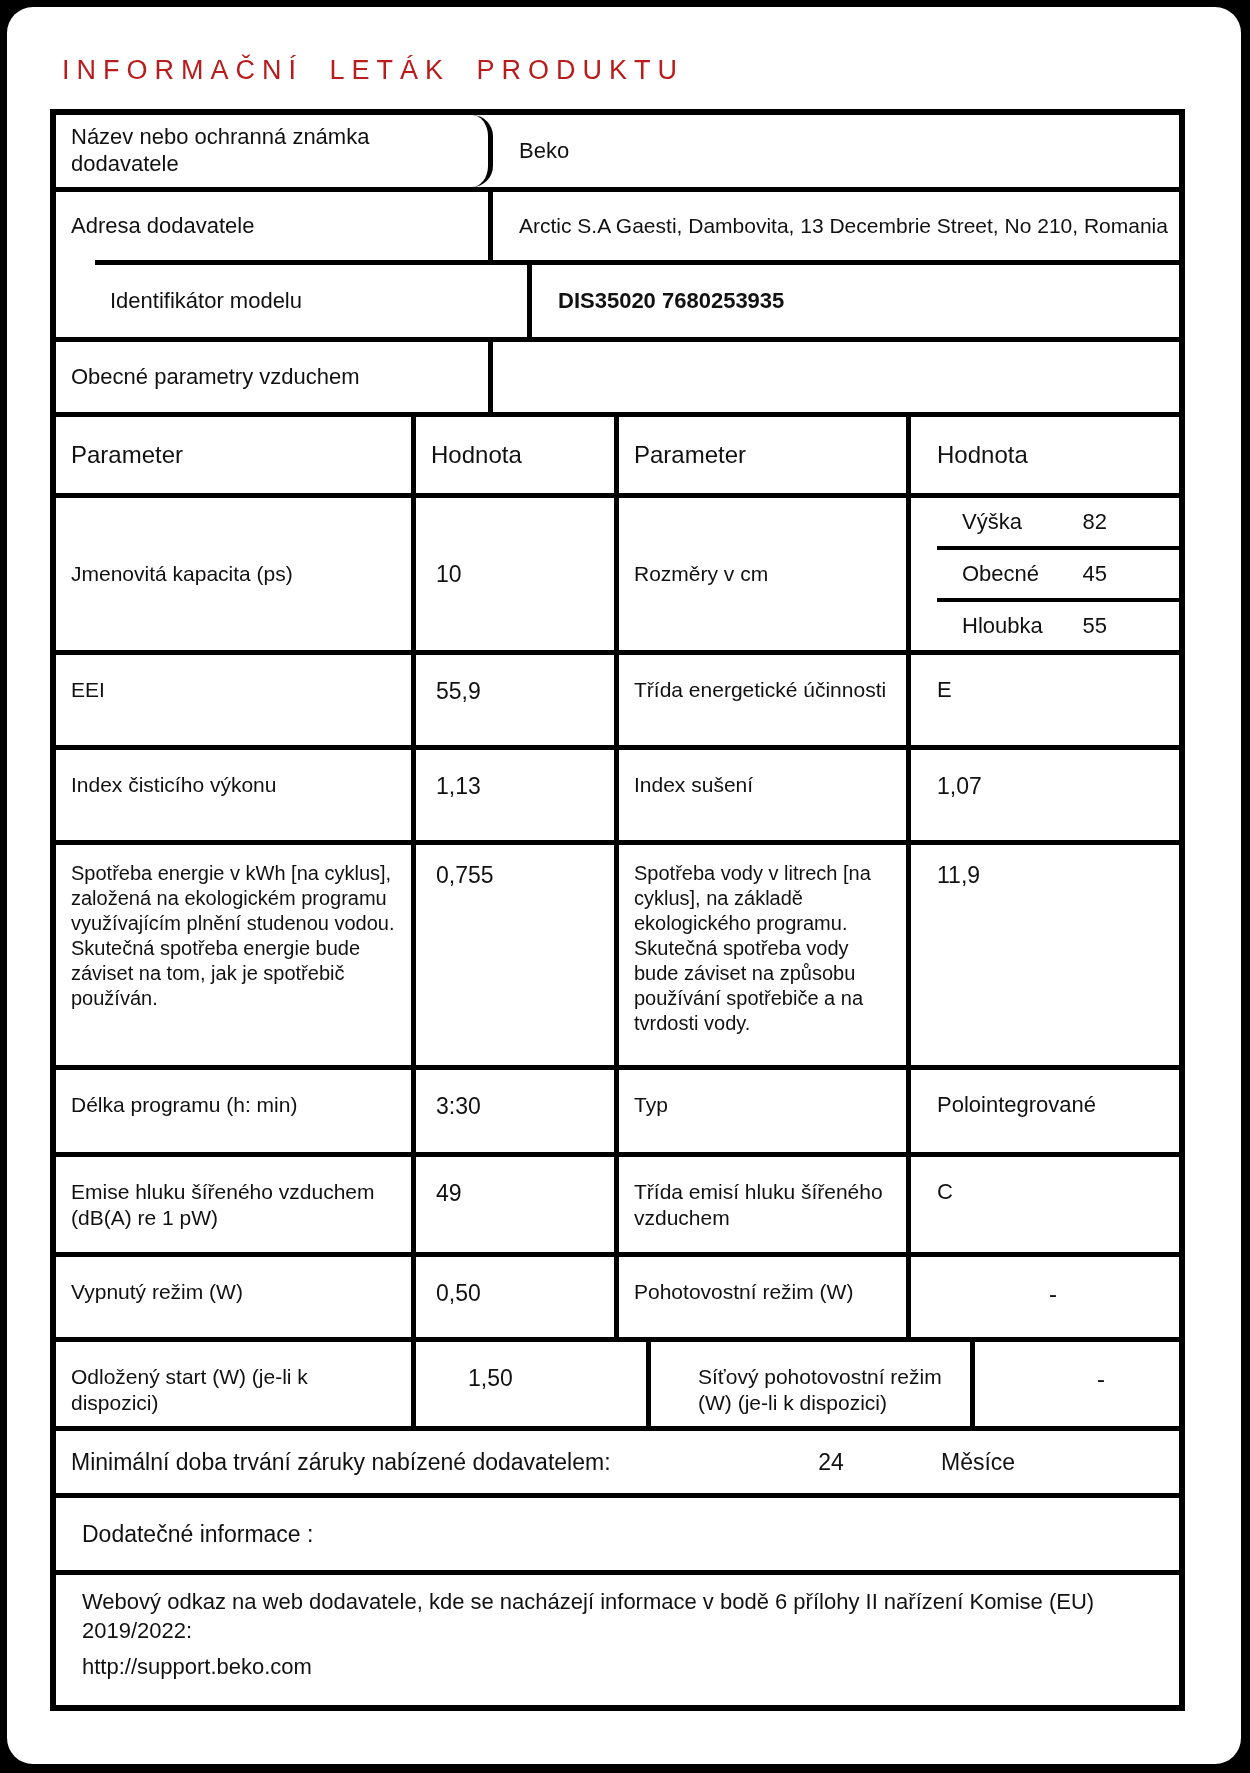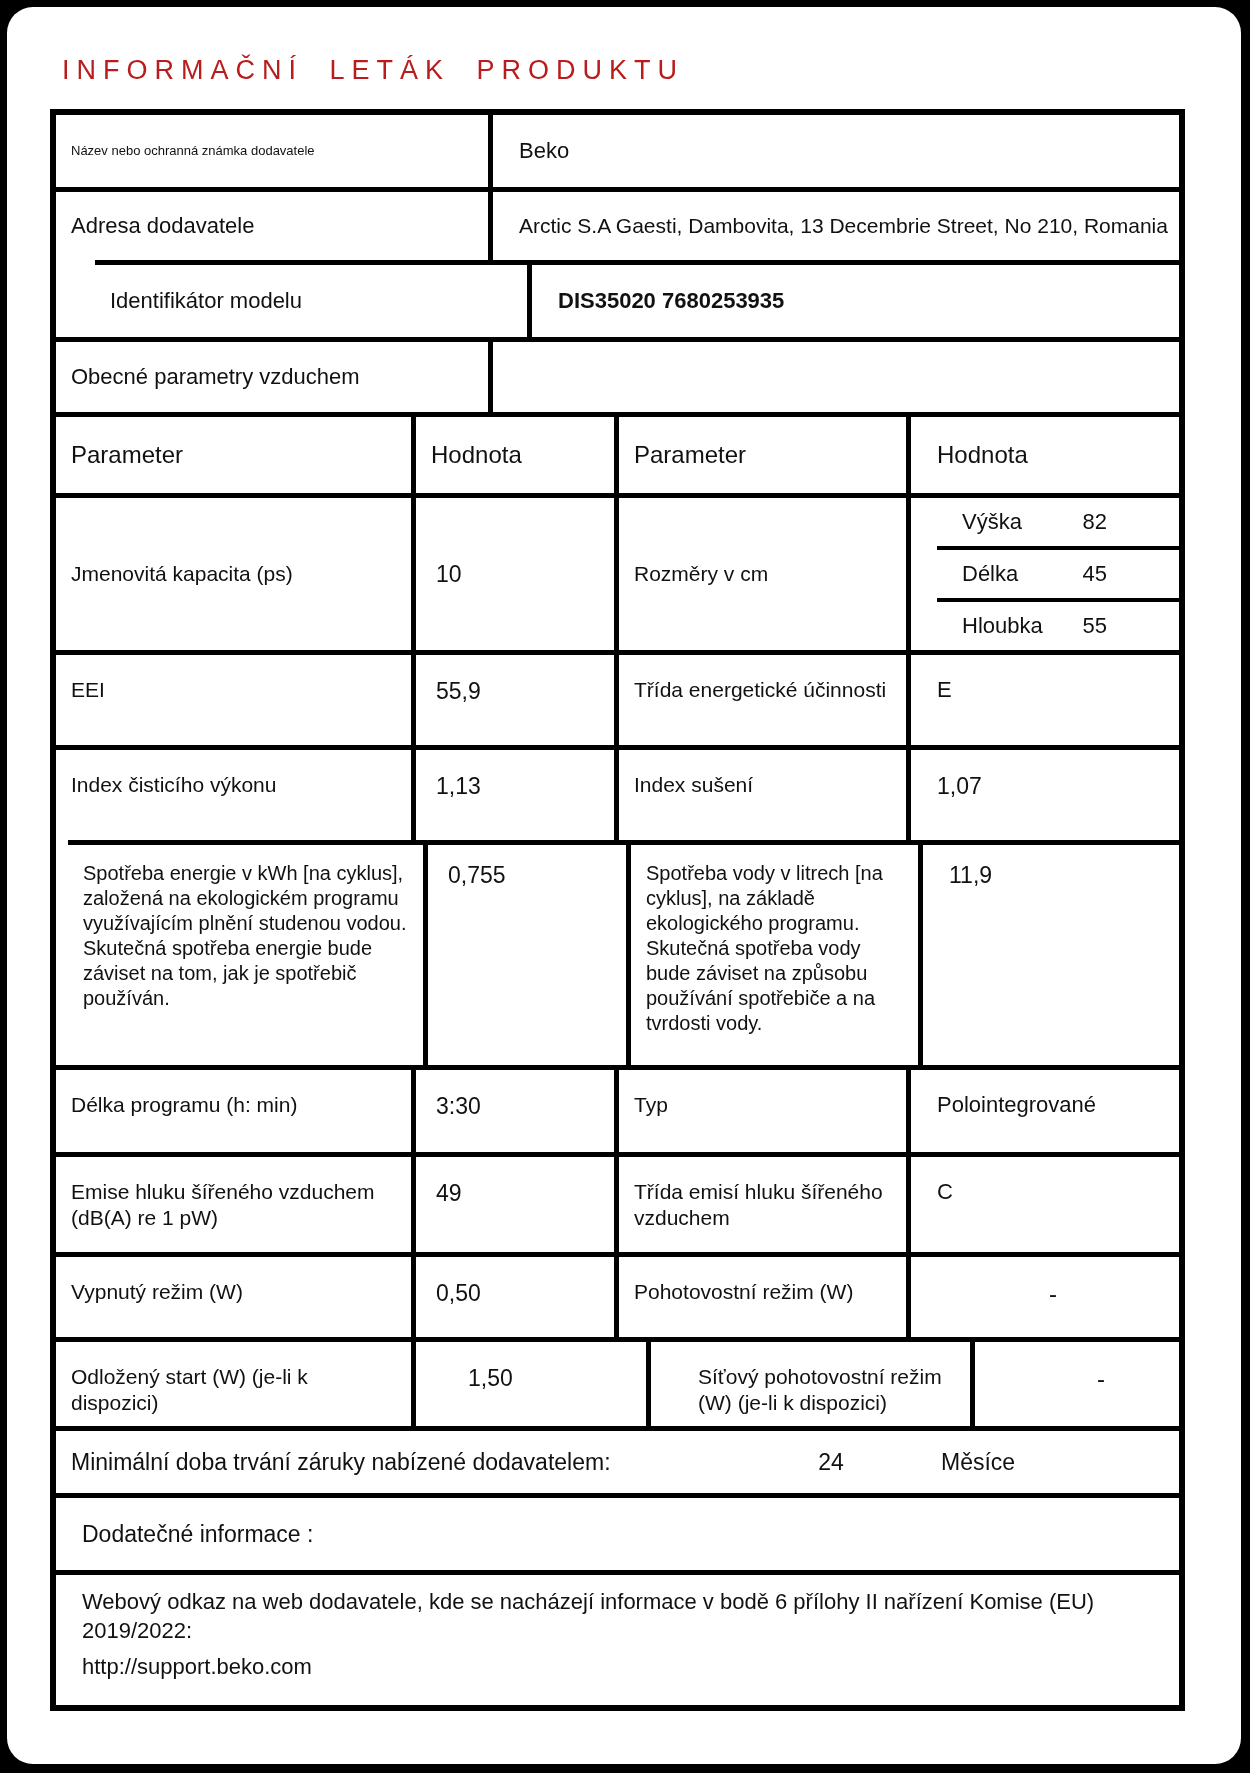--- a/index.html
+++ b/index.html
@@ -44,39 +44,39 @@
     border-right: 5px solid #000;
     padding: 0 10px 0 15px;
     display: flex;
     align-items: center;
     line-height: 1.22;
   }
   .cell:last-child { border-right: none; padding-left: 26px; }
   
   .w-lbl { flex: 0 0 437px; }
   .w-val { flex: 1; }
-  .sm  { font-size: 13px; }
+  .sm  { font-size: 22px; border-radius: 21px; }
   .md  { font-size: 22px; }
   .adr { font-size: 21px; }
   .bold { font-weight: bold; }
   .h-r1 { height: 72px; }
   .h-r2 { height: 68px; }
   .h-r3 { height: 72px; margin-left: 39px; }
   .h-r4 { height: 70px; }
   
   .c1 { flex: 0 0 360px; }
   .c2 { flex: 0 0 203px; }
   .c3 { flex: 0 0 292px; }
   .c4 { flex: 1; }
   .h-head { height: 76px; }
   .head .cell { font-size: 24px; }
   .h-p0 { height: 152px; }
   .h-p1 { height: 90px; }
   .h-p2 { height: 90px; }
-  .h-p3 { height: 220px; margin-left: 12px; }
+  .h-p3 { height: 220px; }
   .h-p4 { height: 82px; }
   .h-p5 { height: 95px; }
   .h-p6 { height: 80px; }
   .h-p7 { height: 84px; gap: 32px; }
   .plabel { font-size: 21px; }
   .pvalue { font-size: 23px; padding-left: 20px; }
   .rvalue { font-size: 22px; padding-left: 27px; }
   .top { align-items: flex-start; padding-top: 22px; }
   .top3 { align-items: flex-start; padding-top: 16px; }
   .small-text { font-size: 20px; line-height: 25px; }
@@ -151,21 +151,21 @@
     <div class="row h-p0">
       <div class="cell c1 plabel">Jmenovitá kapacita (ps)</div>
       <div class="cell c2 pvalue">10</div>
       <div class="cell c3 plabel">Rozměry v cm</div>
       <div class="cell c4 dims">
         <div class="dim-row">
           <span>Výška</span>
           <span>82</span>
         </div>
         <div class="dim-row">
-          <span>Délka</span>
+          <span>Obecné</span>
           <span>45</span>
         </div>
         <div class="dim-row">
           <span>Hloubka</span>
           <span>55</span>
         </div>
       </div>
     </div>
 
     <div class="row h-p1">

